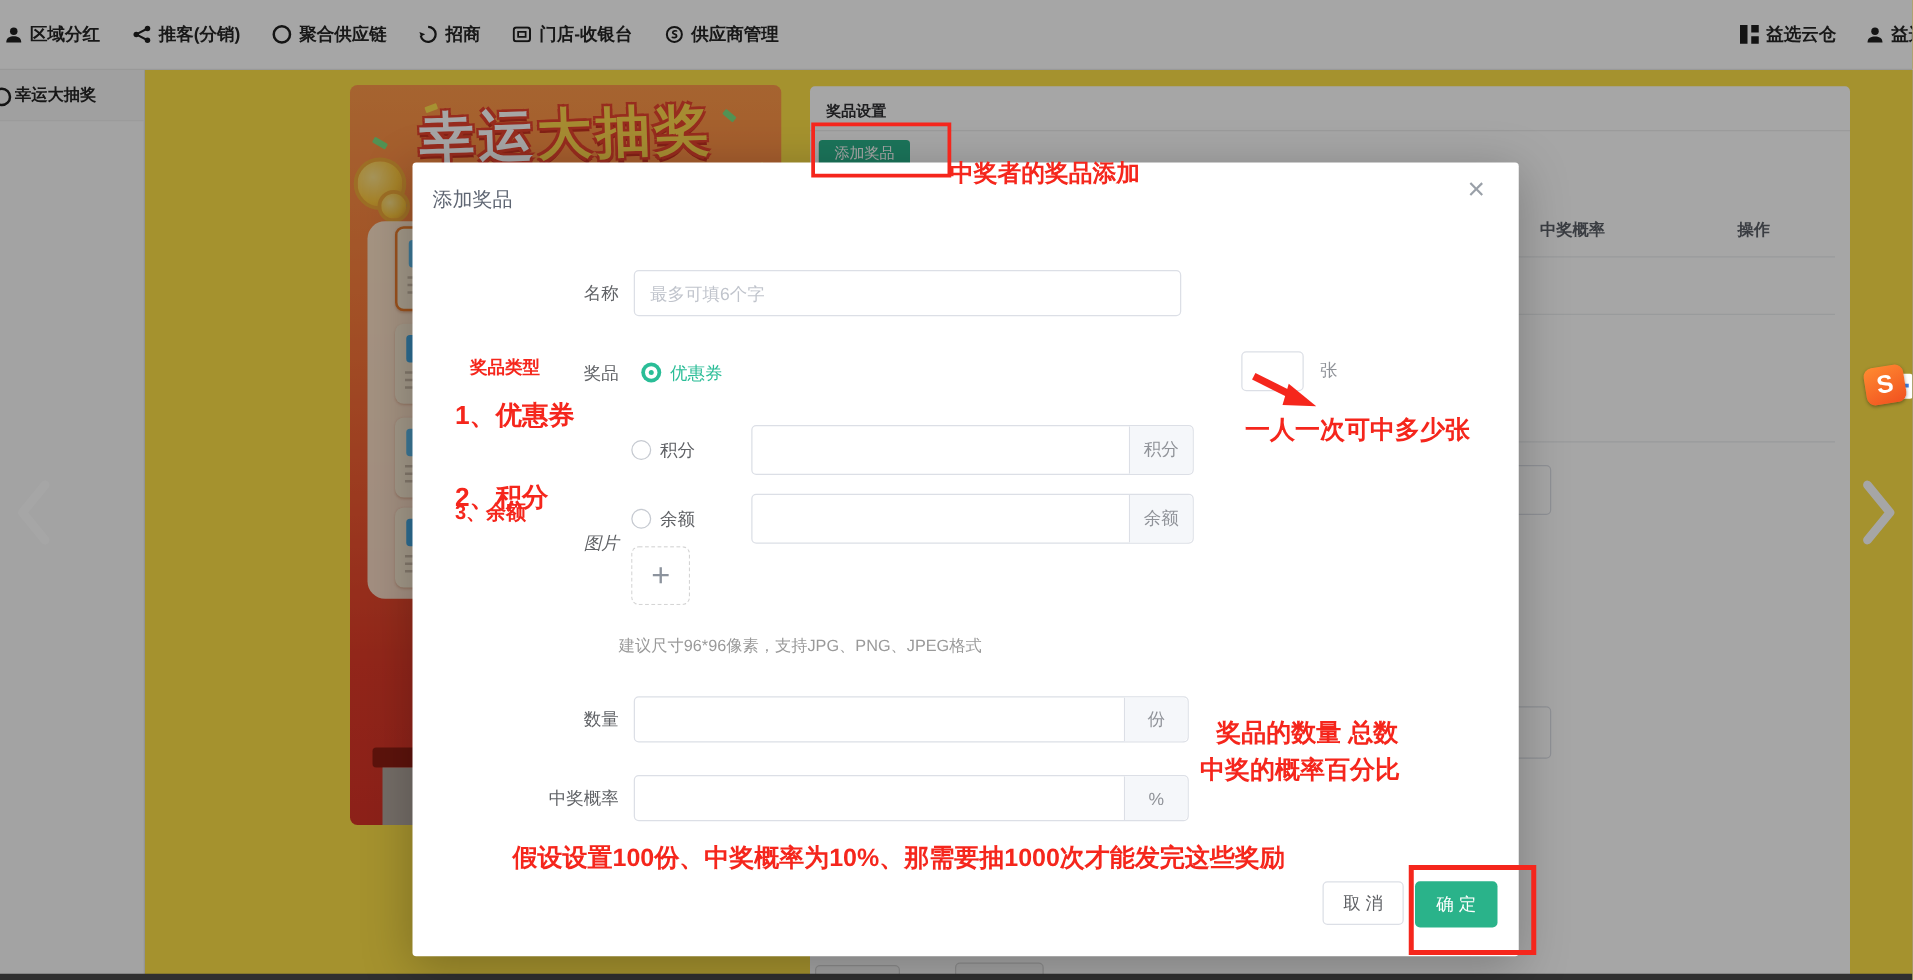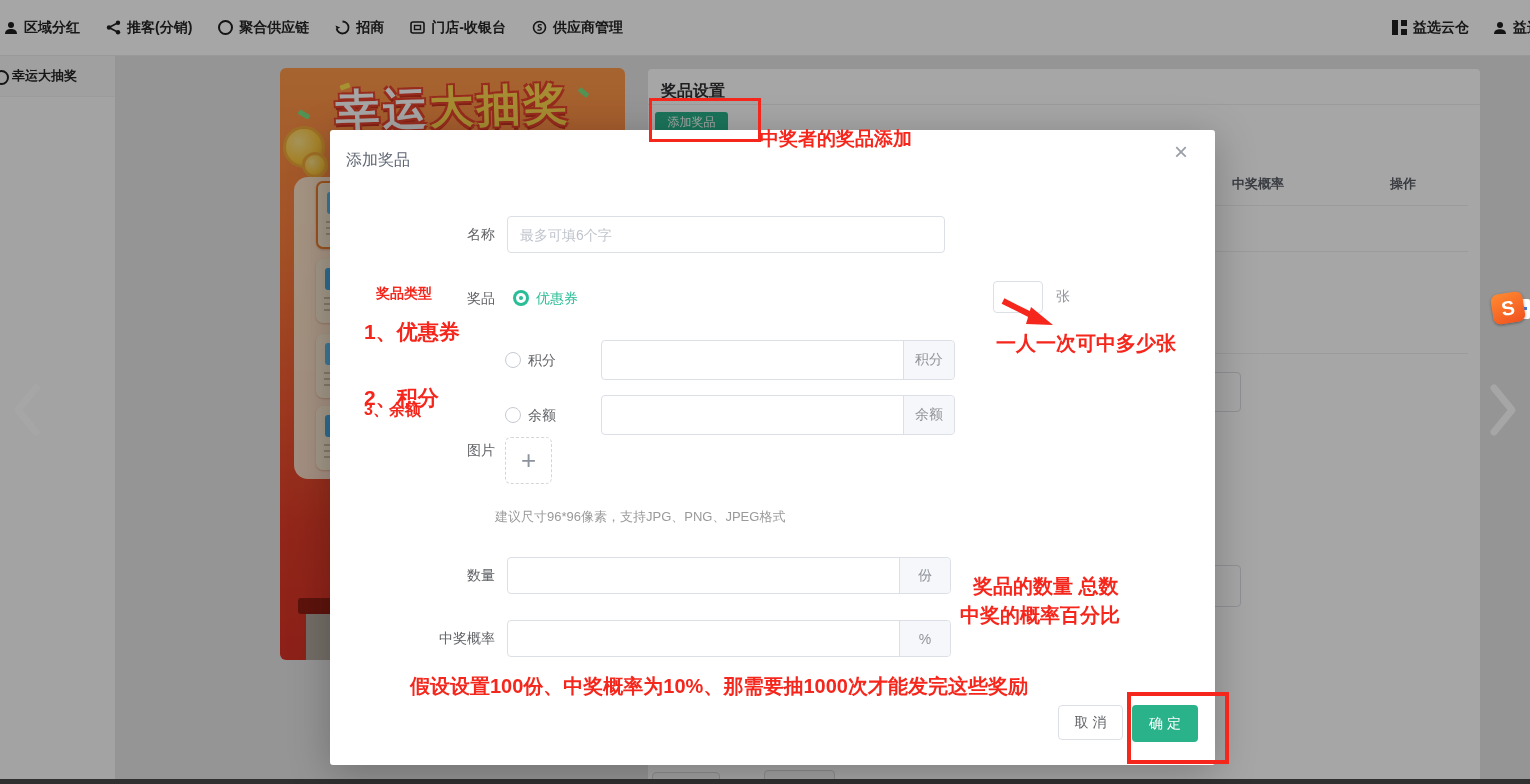--- a/index.html
+++ b/index.html
@@ -1,17 +1,17 @@
 <!DOCTYPE html>
 <html><head>
 <meta charset="utf-8">
 <style>
   html,body{margin:0;padding:0;background:#888;}
   #screen{position:relative;width:1530px;height:784px;overflow:hidden;
-    font-family:"Liberation Sans","DejaVu Sans",sans-serif;background:#e5e5e5;}
+    font-family:"Liberation Sans","DejaVu Sans",sans-serif;background:#fde047;}
   
   #topbar{position:absolute;left:0;top:0;width:1530px;height:55px;background:#fff;
     border-bottom:1px solid #ebebeb;display:flex;align-items:center;}
   .navgrp{display:flex;align-items:center;gap:26px;padding-left:10px;}
   .navitem{display:flex;align-items:center;gap:6px;font-size:14px;font-weight:700;color:#262626;cursor:pointer;white-space:nowrap;}
   .navitem svg{display:block;}
   .nav-right{position:absolute;left:1392px;top:0;height:55px;width:140px;overflow:hidden;display:flex;align-items:center;gap:24px;}
   .gridicon{position:relative;width:15px;height:15px;}
   .gridicon i{position:absolute;background:#1f1f1f;}
   .ring{width:11px;height:11px;border:2px solid #1f1f1f;border-radius:50%;}
@@ -30,21 +30,21 @@
   .balloon{position:absolute;border-radius:50%;background:rgba(255,238,210,0.45);}
   .prize-panel{position:absolute;left:14px;top:109px;width:316px;height:302px;background:rgba(253,240,220,0.88);border-radius:14px;}
   .prize-card{position:absolute;left:22px;width:38px;height:64px;background:#f9ead2;border-radius:7px;box-shadow:0 1px 2px rgba(160,60,20,.25);}
   .prize-card .pic{position:absolute;left:9px;top:9px;width:18px;height:22px;background:#5db9e8;border-radius:3px;}
   .prize-card .ln{position:absolute;left:8px;width:22px;height:2px;background:#c9b9a5;}
   .pc-active{border:2px solid #ed7d2b;}
   .stage{position:absolute;left:18px;top:530px;width:317px;height:16px;background:#8f1e13;border-radius:3px;}
   .pedestal{position:absolute;left:26px;top:546px;width:305px;height:46px;background:#b3a89f;}
   
   #panel{position:absolute;left:648px;top:69px;width:832px;height:715px;background:#fff;border-radius:4px;}
-  .panel-title{position:absolute;left:13px;top:12px;font-size:16px;font-weight:700;color:#303133;}
+  .panel-title{position:absolute;left:13px;top:12px;font-size:12px;font-weight:700;color:#303133;}
   .panel-sep{position:absolute;left:0;top:35px;width:832px;height:1px;background:#efefef;}
   .btn-green-sm{position:absolute;left:7px;top:43px;width:73px;height:21px;background:#2ab38a;color:#fff;font-size:12px;
     border:none;border-radius:3px;display:flex;align-items:center;justify-content:center;cursor:pointer;}
   .th{position:absolute;font-size:13px;font-weight:700;color:#5a5e66;}
   .rowline{position:absolute;left:12px;width:808px;height:1px;background:#ebeef0;}
   .mini-input{position:absolute;left:504px;width:83px;background:#fff;border:1px solid #dcdfe6;border-radius:4px;}
   .ghost-btn{position:absolute;height:26px;border:1px solid #d9d9d9;border-radius:4px;background:#f9f9f9;}
   
   .chev{position:absolute;cursor:pointer;}
   #bottom-strip{position:absolute;left:0;top:779px;width:1530px;height:5px;background:#4a4a4a;}
@@ -254,21 +254,21 @@
       <div class="suffix">积分</div>
     </div>
 
     <span class="radio radio-off" style="left:175px;top:277px;"></span>
     <span class="rlabel" style="left:198px;top:277px;">余额</span>
     <div class="grp" style="left:271px;top:265px;width:354px;height:40px;">
       <input style="width: 304px;">
       <div class="suffix">余额</div>
     </div>
 
-    <div class="flabel" style="top:312px;">图片</div>
+    <div class="flabel" style="top:296px;font-style:italic;">图片</div>
     <div class="upload">
       <span>+</span>
     </div>
     <div class="hint">建议尺寸96*96像素，支持JPG、PNG、JPEG格式</div>
 
     <div class="flabel" style="top:437px;">数量</div>
     <div class="grp" style="left:177px;top:427px;width:444px;height:37px;">
       <input style="width: 394px;">
       <div class="suffix">份</div>
     </div>

